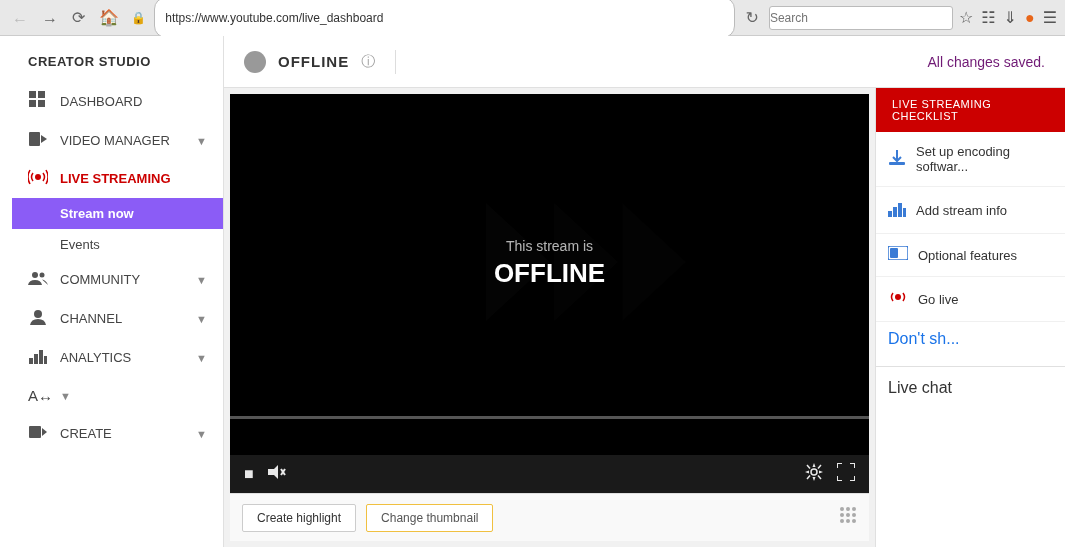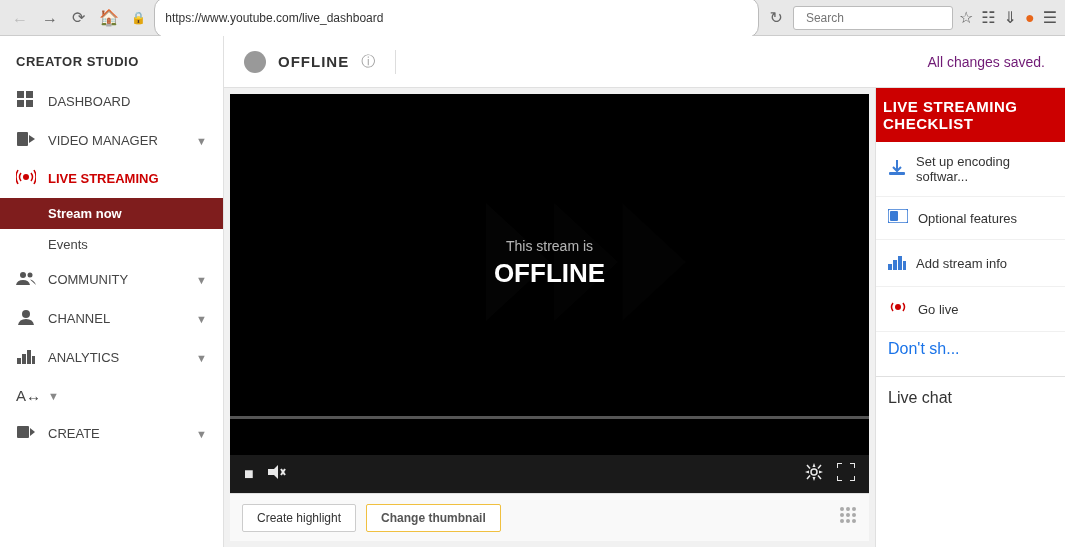--- a/index.html
+++ b/index.html
@@ -19,22 +19,22 @@
       background: none; border: none; cursor: pointer;
       color: #666; font-size: 16px; padding: 0 4px;
     }
     .nav-btn.disabled { color: #bbb; cursor: default; }
     .address-bar {
       flex: 1; height: 41px; border: 1px solid #bbb;
       border-radius: 12px; padding: 0 10px; font-size: 12px;
       background: white; color: #333;
     }
     .search-bar {
-      width: 160px; height: 24px; border: 1px solid #bbb;
-      border-radius: 3px; padding: 0 12px; font-size: 12px;
+      width: 184px; height: 24px; border: 1px solid #bbb;
+      border-radius: 3px; padding: 0 0; font-size: 12px;
       background: white;
     }
     .browser-icons { display: flex; gap: 8px; align-items: center; }
     .browser-icon { font-size: 16px; cursor: pointer; color: #555; }
 
     
     .app-container {
       display: flex;
       height: calc(547px - 36px);
       overflow: hidden;
@@ -42,20 +42,21 @@
 
     
     .sidebar {
       width: 224px;
       background: #fff;
       border-right: 1px solid #e0e0e0;
       display: flex;
       flex-direction: column;
       overflow-y: auto;
       flex-shrink: 0;
+      padding-left: 12px;
     }
     .sidebar-header {
       padding: 18px 16px 12px 16px;
       font-size: 13px;
       font-weight: bold;
       color: #333;
       letter-spacing: 0.5px;
     }
     .sidebar-item {
       display: flex;
@@ -72,21 +73,21 @@
     .sidebar-item .label { flex: 1; }
     .sidebar-item .chevron { color: #888; font-size: 11px; }
     .sidebar-item.active-parent { color: #cc0000; font-weight: bold; }
     .sidebar-subitem {
       padding: 8px 16px 8px 48px;
       cursor: pointer;
       color: #444;
       font-size: 13px;
     }
     .sidebar-subitem.active {
-      background: #7f1d1d;
+      background: #8b5cf6;
       color: white;
       font-weight: bold;
     }
     .sidebar-subitem.events { color: #444; }
 
     
     .main-content {
       flex: 1;
       display: flex;
       flex-direction: column;
@@ -196,40 +197,40 @@
     }
     .btn-outline {
       border: 1px solid #ccc; background: white;
       padding: 6px 14px; border-radius: 2px;
       font-size: 12px; cursor: pointer; color: #333;
     }
     .btn-yellow {
       border: 1px solid #f0c040; background: white;
       padding: 6px 14px; border-radius: 2px;
       font-size: 12px; cursor: pointer; color: #555;
-      font-weight: 700;
+      font-weight: 400;
     }
     .grid-icon { margin-left: auto; color: #888; font-size: 18px; cursor: pointer; }
 
     
     .right-panel {
       width: 190px;
       background: #fff;
       border-left: 1px solid #e0e0e0;
       display: flex;
       flex-direction: column;
       overflow: hidden;
       flex-shrink: 0;
     }
     .checklist-header {
       background: #cc0000;
       color: white;
-      font-size: 15px;
-      font-weight: bold;
-      padding: 10px 7px;
+      font-size: 11px;
+      font-weight: normal;
+      padding: 10px 16px;
       letter-spacing: 0.5px;
     }
     .checklist-item {
       display: flex;
       align-items: center;
       padding: 12px 12px;
       border-bottom: 1px solid #f0f0f0;
       gap: 10px;
       cursor: pointer;
     }
@@ -459,38 +460,38 @@
             <svg width="18" height="18" viewBox="0 0 18 18" fill="#3a7bd5">
               <path d="M9 2 L9 12 M5 9 L9 13 L13 9" stroke="#3a7bd5" stroke-width="2" fill="none"></path>
               <rect x="1" y="14" width="16" height="3" rx="1"></rect>
             </svg>
           </span>
           <span class="checklist-label">Set up encoding softwar...</span>
         </div>
 
         <div class="checklist-item">
           <span class="checklist-icon">
-            <svg width="20" height="14" viewBox="0 0 20 14" fill="none">
-              <rect x="0" y="0" width="20" height="14" rx="2" stroke="#3a7bd5" stroke-width="1.5"></rect>
-              <rect x="2" y="2" width="8" height="10" rx="1" fill="#3a7bd5"></rect>
-            </svg>
-          </span>
-          <span class="checklist-label">Optional features</span>
-        </div>
-
-        <div class="checklist-item">
-          <span class="checklist-icon">
             <svg width="18" height="18" viewBox="0 0 18 18" fill="#3a7bd5">
               <rect x="0" y="12" width="4" height="6"></rect>
                 <rect x="5" y="8" width="4" height="10"></rect>
               <rect x="10" y="4" width="4" height="14"></rect>
                 <rect x="15" y="9" width="3" height="9"></rect>
             </svg>
           </span>
           <span class="checklist-label">Add stream info</span>
+        </div>
+
+        <div class="checklist-item">
+          <span class="checklist-icon">
+            <svg width="20" height="14" viewBox="0 0 20 14" fill="none">
+              <rect x="0" y="0" width="20" height="14" rx="2" stroke="#3a7bd5" stroke-width="1.5"></rect>
+              <rect x="2" y="2" width="8" height="10" rx="1" fill="#3a7bd5"></rect>
+            </svg>
+          </span>
+          <span class="checklist-label">Optional features</span>
         </div>
 
         <div class="checklist-item">
           <span class="checklist-icon">
             <svg width="20" height="16" viewBox="0 0 20 16" fill="none">
               <circle cx="10" cy="8" r="3" fill="#cc0000"></circle>
               <path d="M5 4 Q2 8 5 12" stroke="#cc0000" stroke-width="1.5" fill="none"></path>
               <path d="M15 4 Q18 8 15 12" stroke="#cc0000" stroke-width="1.5" fill="none"></path>
             </svg>
           </span>

